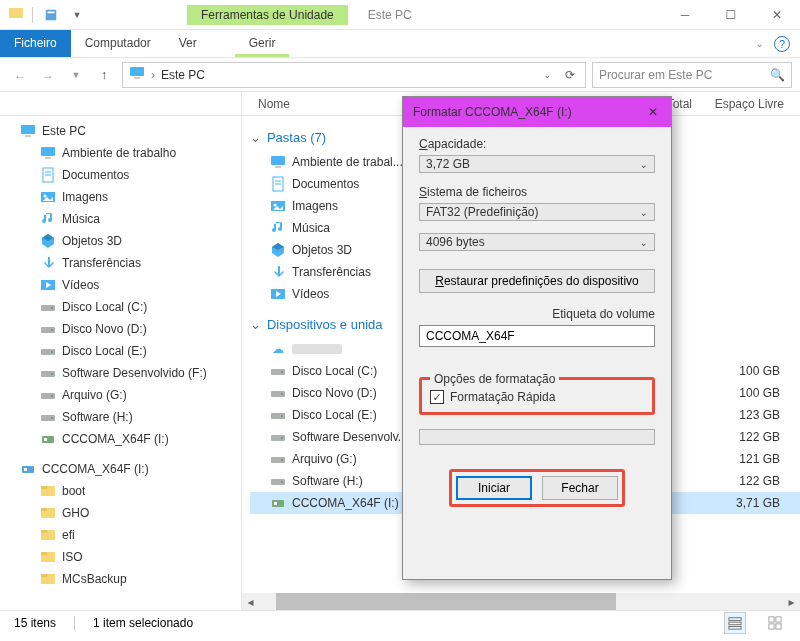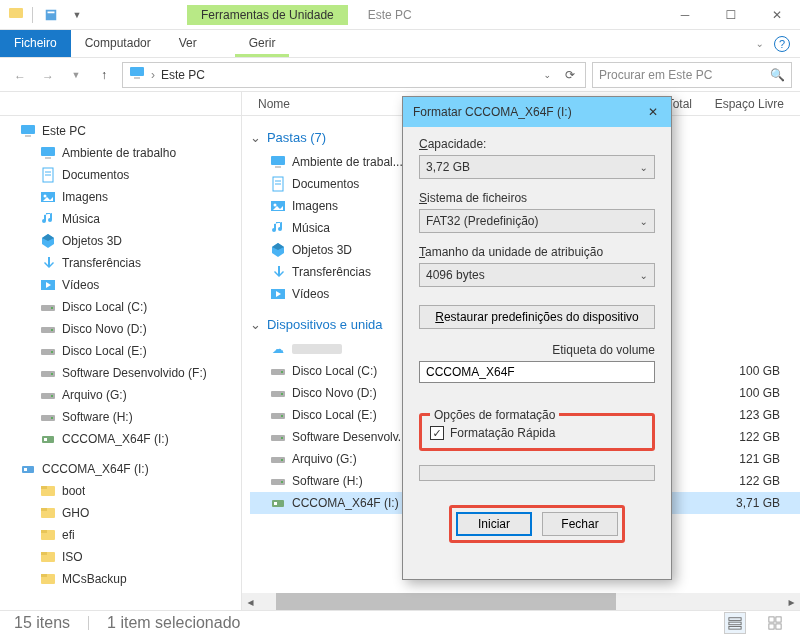--- a/index.html
+++ b/index.html
@@ -62,34 +62,34 @@
   .content-item .size { margin-left: auto; padding-right: 20px; color: #333; }
   .content-item.selected { background: #cce8ff; }
   .content-item .icon { width: 16px; height: 16px; display: flex; align-items: center; justify-content: center; }
   
   .hscroll { position: absolute; bottom: 0; left: 0; right: 0; height: 17px; background: #f0f0f0; display: flex; align-items: center; }
   .hscroll .thumb { background: #c0c0c0; height: 17px; width: 340px; margin-left: 17px; }
   .hscroll .arrow { width: 17px; height: 17px; display: flex; align-items: center; justify-content: center; color: #666; }
   .hscroll .spacer { flex: 1; }
   
   
-  .statusbar { height: 24px; display: flex; align-items: center; padding: 8px 14px; gap: 18px; font-size: 16px; color: #737373; border-top: 1px solid #e5e5e5; }
+  .statusbar { height: 24px; display: flex; align-items: center; padding: 8px 14px; gap: 18px; font-size: 12px; color: #000000; border-top: 1px solid #e5e5e5; }
   .statusbar .sep { width: 1px; height: 14px; background: #ccc; }
   .statusbar .spacer { flex: 1; }
   .statusbar .view-btn { width: 22px; height: 22px; display: flex; align-items: center; justify-content: center; border: 1px solid transparent; }
   .statusbar .view-btn.active { border-color: #ccc; background: #eaf3fb; }
   
   
   .dialog { position: absolute; left: 402px; top: 96px; width: 270px; height: 484px; background: #f0f0f0; border: 1px solid #888; box-shadow: 4px 4px 12px rgba(0,0,0,0.3); display: flex; flex-direction: column; }
-  .dialog-title { height: 30px; background: #7dd3fc; display: flex; align-items: center; padding: 0 10px; font-size: 12px; color: #333; }
+  .dialog-title { height: 30px; background: #d946ef; display: flex; align-items: center; padding: 0 10px; font-size: 12px; color: #333; }
   .dialog-title .dx { margin-left: auto; width: 16px; height: 16px; display: flex; align-items: center; justify-content: center; }
   .dialog-body { flex: 1; padding: 10px 16px; display: flex; flex-direction: column; gap: 4px; font-size: 12px; color: #333; }
   .dlabel { font-size: 12px; }
   .dlabel .ul { text-decoration: underline; }
-  .dselect { width: 100%; height: 24px; border: 1px solid #adadad; background: #e9e9e9; display: flex; align-items: center; padding: 0 6px; justify-content: space-between; margin-bottom: 8px; }
+  .dselect { width: 100%; height: 18px; border: 1px solid #adadad; background: #e9e9e9; display: flex; align-items: center; padding: 0 6px; justify-content: space-between; margin-bottom: 8px; }
   .dselect .caret { font-size: 10px; color: #555; }
   .dbtn { height: 24px; border: 1px solid #adadad; background: #e9e9e9; padding: 0 12px; font-size: 12px; display: inline-flex; align-items: center; justify-content: center; }
   .dinput { width: 100%; height: 22px; border: 1px solid #888; background: #fff; padding: 0 6px; font-size: 12px; }
   .dgroup { border: 1px solid #c0c0c0; padding: 10px 8px 8px; margin-top: 6px; position: relative; }
   .dgroup .glabel { position: absolute; top: -8px; left: 8px; background: #f0f0f0; padding: 0 4px; font-size: 12px; }
   .dcheck { display: flex; align-items: center; gap: 6px; }
   .dcheck .box { width: 14px; height: 14px; border: 1px solid #333; background: #fff; display: flex; align-items: center; justify-content: center; font-size: 11px; }
   .highlight-red { border: 3px solid #e74c3c; border-radius: 3px; }
   .dialog-buttons { display: flex; gap: 10px; justify-content: center; margin-top: 20px; padding: 4px; }
   .dialog-buttons .dbtn { width: 76px; }
@@ -568,21 +568,20 @@
       <span>3,72 GB</span>
       <span class="caret">⌄</span>
     </div>
 
     <div class="dlabel"><span class="ul">S</span><span>istema de ficheiros</span></div>
     <div class="dselect">
       <span>FAT32 (Predefinição)</span>
       <span class="caret">⌄</span>
     </div>
 
-    <div class="dlabel"><span class="ul">T</span><span>amanho da unidade de atribuição</span></div>
     <div class="dselect">
       <span>4096 bytes</span>
       <span class="caret">⌄</span>
     </div>
 
     <button class="dbtn" style="margin:6px 0;">
         <span class="ul" style="text-decoration:underline;">R</span>
         <span>estaurar predefinições do dispositivo</span>
       </button>
 

